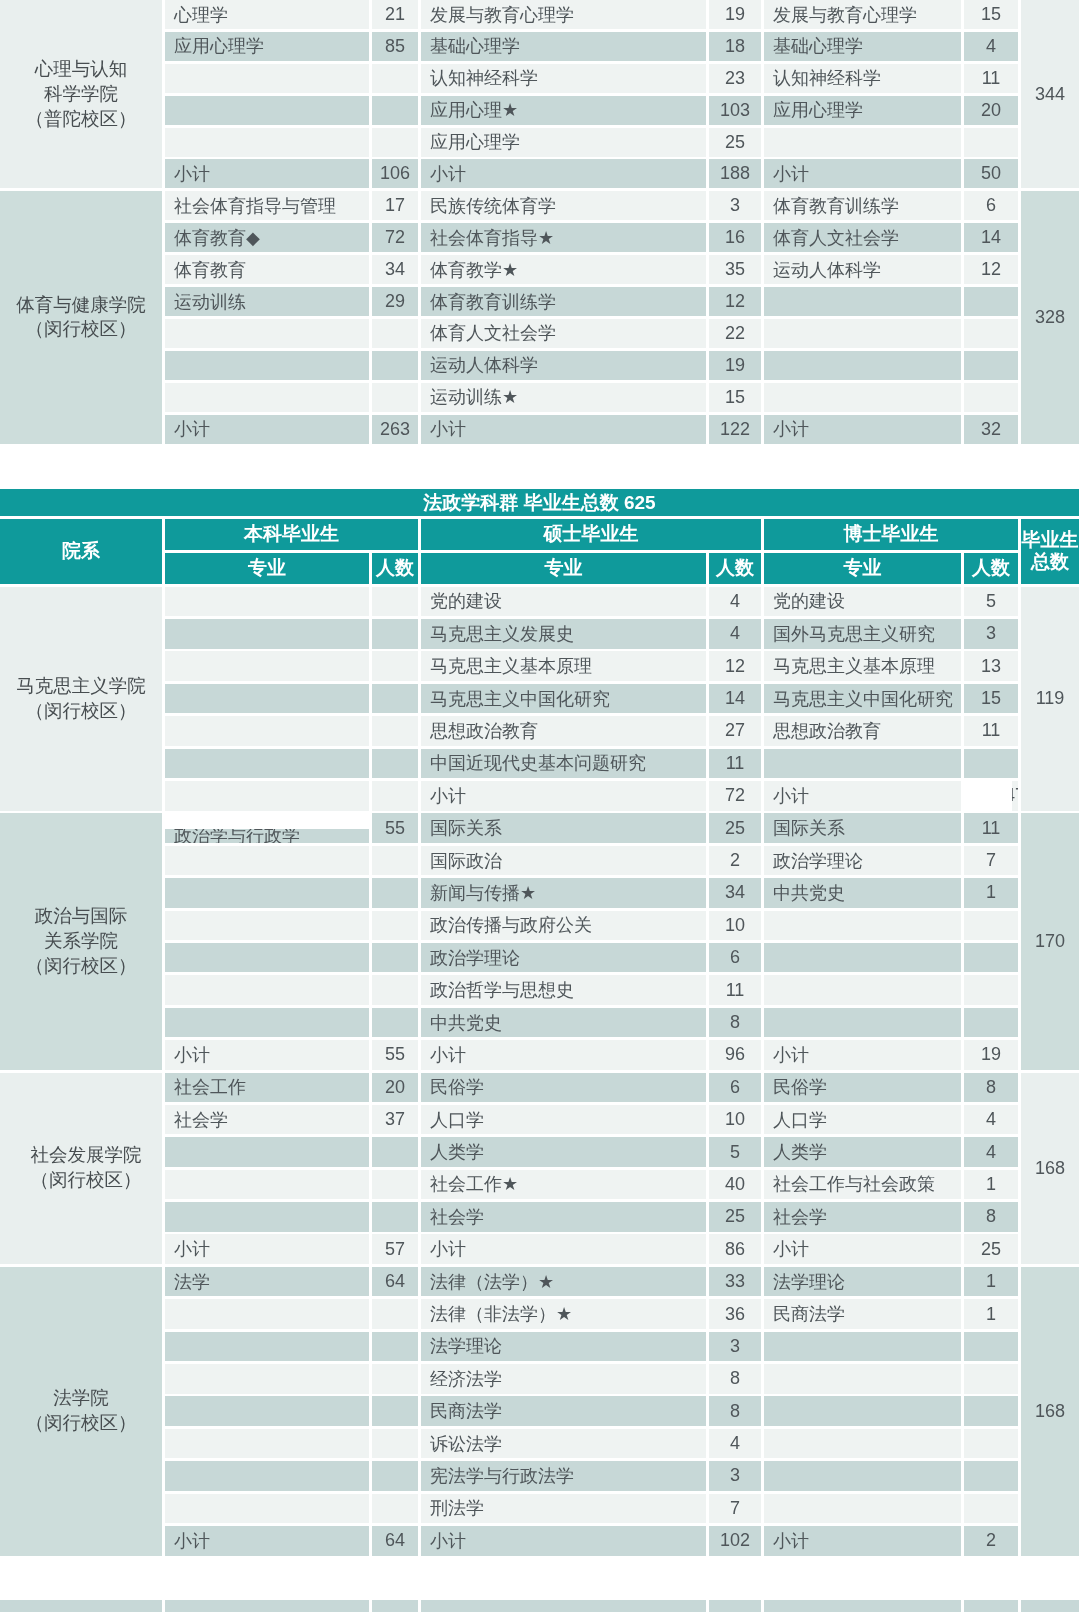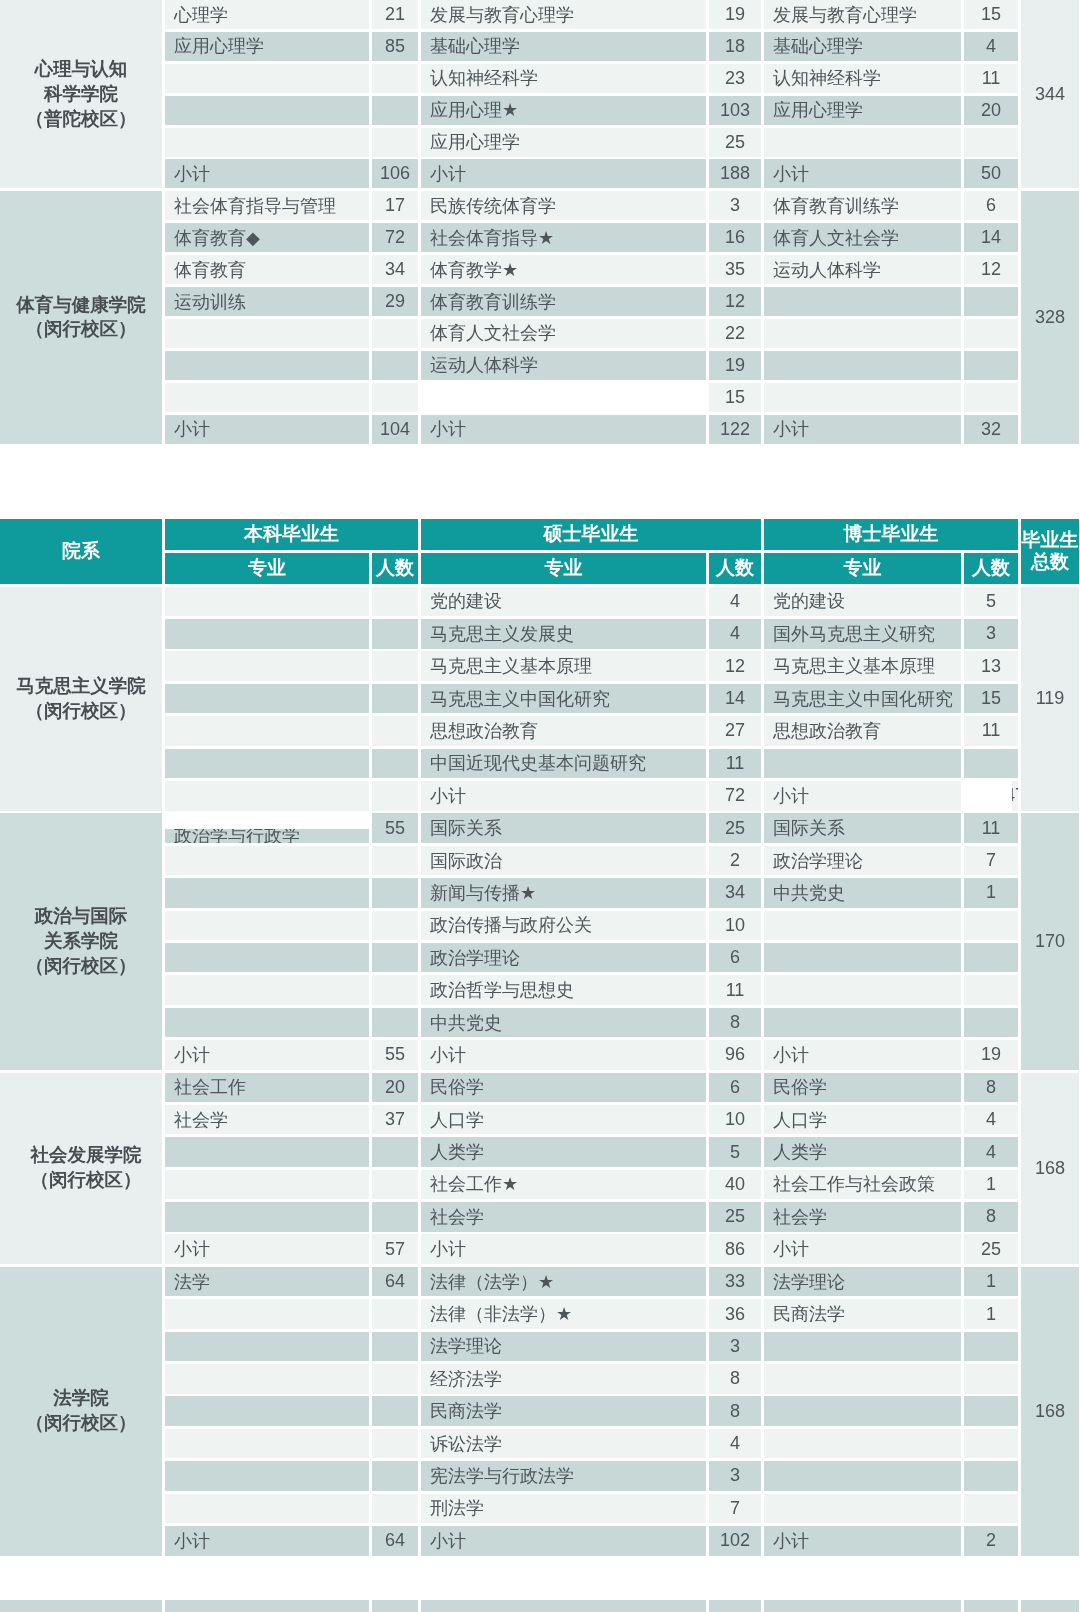--- a/index.html
+++ b/index.html
@@ -15,21 +15,21 @@
     column-gap:3px;row-gap:2.9px;background:#ffffff;
   }
   #table-top{top:0;grid-template-rows:repeat(14,29px);}
   #table-main{top:489px;grid-template-rows:27px 31px 31px repeat(30,29.5px);}
   #strip{top:1600px;grid-template-rows:14px;}
   .cell{display:flex;align-items:center;overflow:hidden;}
   .major{justify-content:flex-start;padding-left:9px;}
   .num{justify-content:center;text-align:center;}
   .college{
     justify-content:center;text-align:center;white-space:pre-line;
-    font-weight:bold;line-height:1.34;font-size:18.5px;color:#474d50;
+    font-weight:normal;line-height:1.34;font-size:18.5px;color:#474d50;
   }
   .total{justify-content:center;font-size:18px;}
   .light{background:var(--row-light);}
   .dark{background:var(--row-dark);}
   .sec-light{background:var(--sec-light);}
   .sec-dark{background:var(--sec-dark);}
   .teal{
     background:var(--teal);color:var(--header-text);
     font-weight:bold;justify-content:center;text-align:center;
   }
@@ -114,33 +114,35 @@
     <div class="cell major light" style="grid-area: 11 / 6;"></div>
     <div class="cell num light" style="grid-area: 11 / 7;"></div>
     <div class="cell major dark" style="grid-area: 12 / 2;"></div>
     <div class="cell num dark" style="grid-area: 12 / 3;"></div>
     <div class="cell major dark" style="grid-area: 12 / 4;">运动人体科学</div>
     <div class="cell num dark" style="grid-area: 12 / 5;">19</div>
     <div class="cell major dark" style="grid-area: 12 / 6;"></div>
     <div class="cell num dark" style="grid-area: 12 / 7;"></div>
     <div class="cell major light" style="grid-area: 13 / 2;"></div>
     <div class="cell num light" style="grid-area: 13 / 3;"></div>
+    <div class="cell major light" style="grid-area: 13 / 4;">运动训练★</div>
     <div class="cell num light" style="grid-area: 13 / 5;">15</div>
     <div class="cell major light" style="grid-area: 13 / 6;"></div>
     <div class="cell num light" style="grid-area: 13 / 7;"></div>
     <div class="cell major dark" style="grid-area: 14 / 2;">小计</div>
-    <div class="cell num dark" style="grid-area: 14 / 3;">104</div>
+    <div class="cell num dark" style="grid-area: 14 / 3;">263</div>
     <div class="cell major dark" style="grid-area: 14 / 4;">小计</div>
     <div class="cell num dark" style="grid-area: 14 / 5;">122</div>
     <div class="cell major dark" style="grid-area: 14 / 6;">小计</div>
     <div class="cell num dark" style="grid-area: 14 / 7;">32</div>
     <div class="cell total sec-dark" style="grid-area: 7 / 8 / span 8;">328</div>
   </div>
 
 <div id="table-main" class="tbl">
+  <div class="cell teal title-cell">法政学科群 毕业生总数 625</div>
   <div class="cell teal hd" style="grid-column:1;grid-row:2 / span 2;">院系</div>
   <div class="cell teal hd" style="grid-column:2 / span 2;grid-row:2;">本科毕业生</div>
   <div class="cell teal hd" style="grid-column:4 / span 2;grid-row:2;">硕士毕业生</div>
   <div class="cell teal hd" style="grid-column:6 / span 2;grid-row:2;">博士毕业生</div>
   <div class="cell teal hd total-hd" style="grid-column:8;grid-row:2 / span 2;">毕业生
 总数</div>
   <div class="cell teal hd" style="grid-column:2;grid-row:3;">专业</div>
   <div class="cell teal hd" style="grid-column:3;grid-row:3;">人数</div>
   <div class="cell teal hd" style="grid-column:4;grid-row:3;">专业</div>
   <div class="cell teal hd" style="grid-column:5;grid-row:3;">人数</div>

